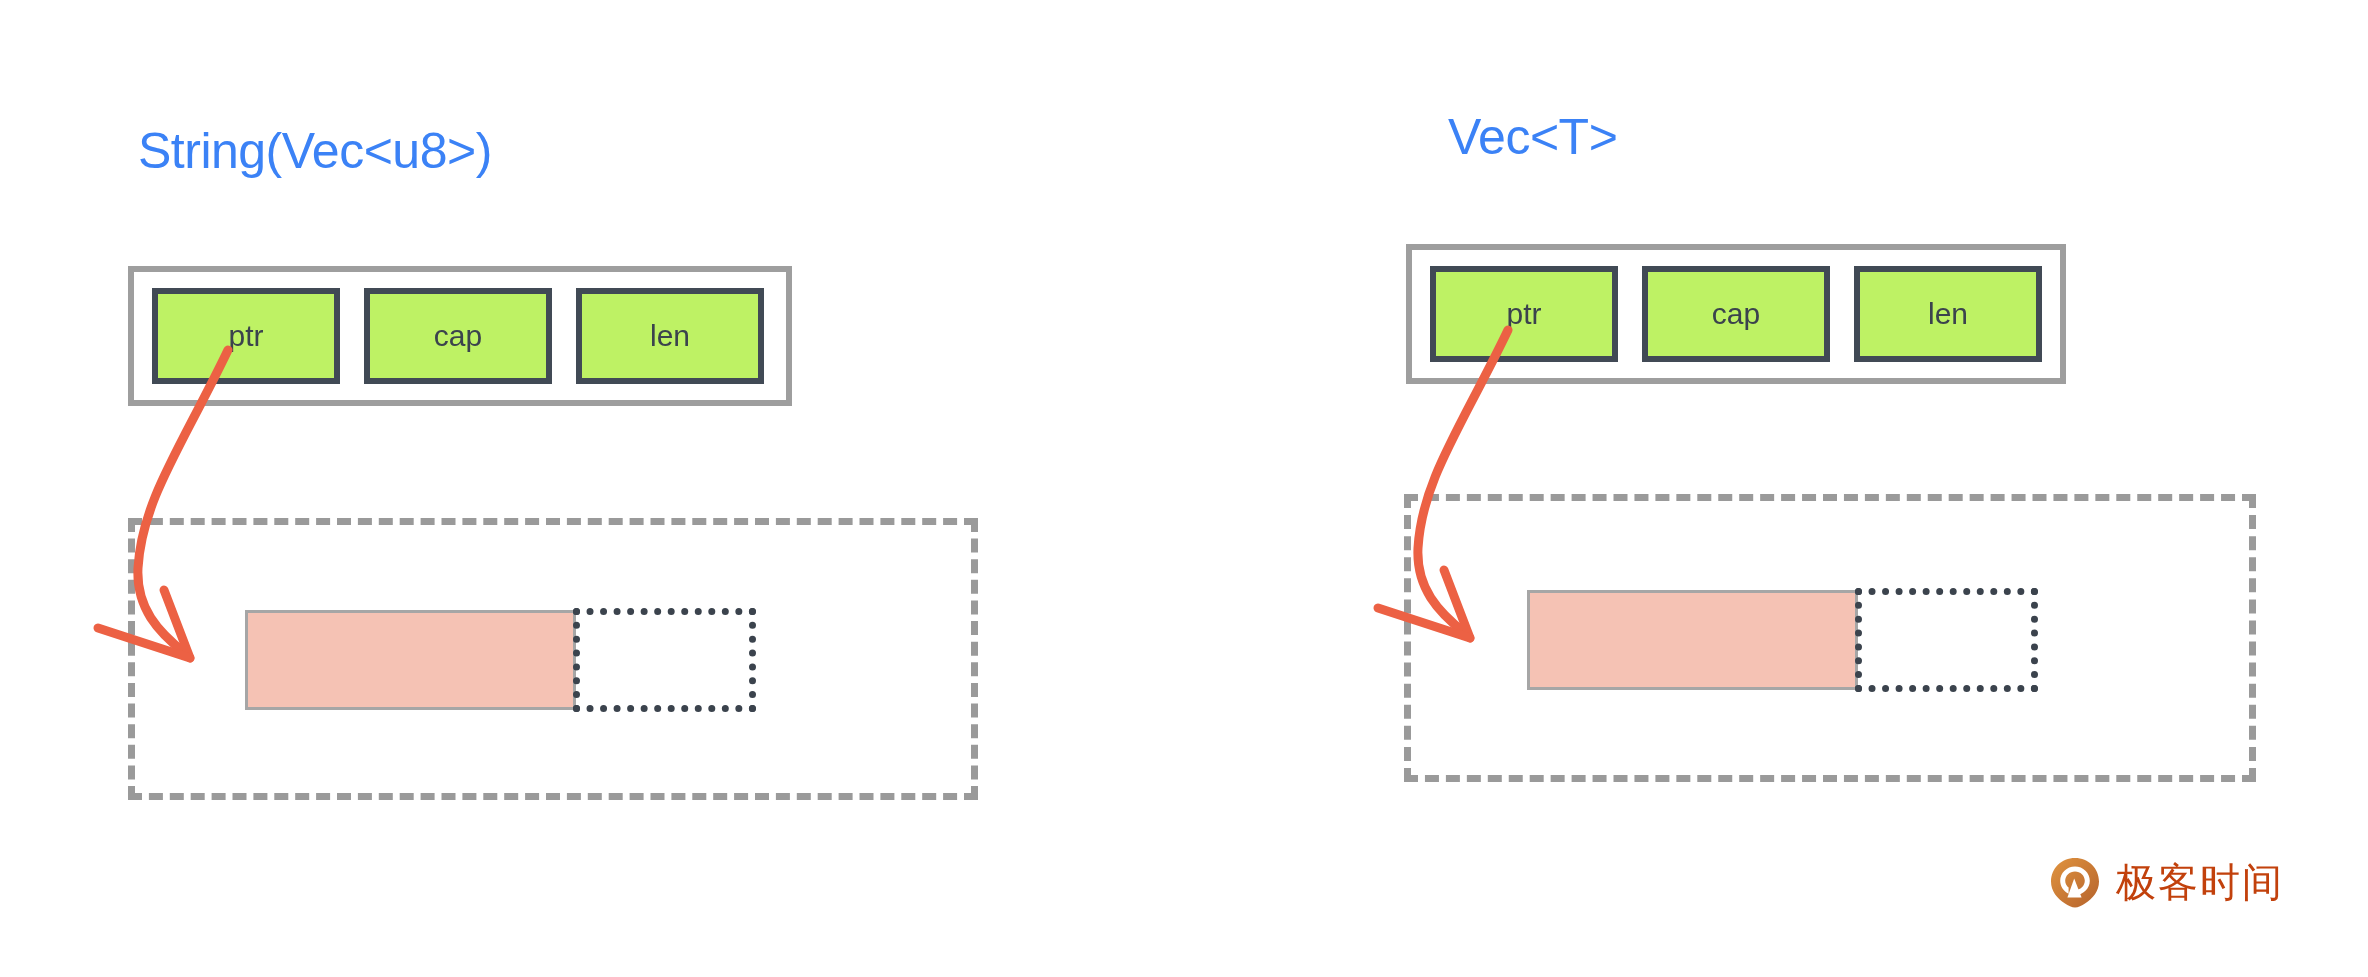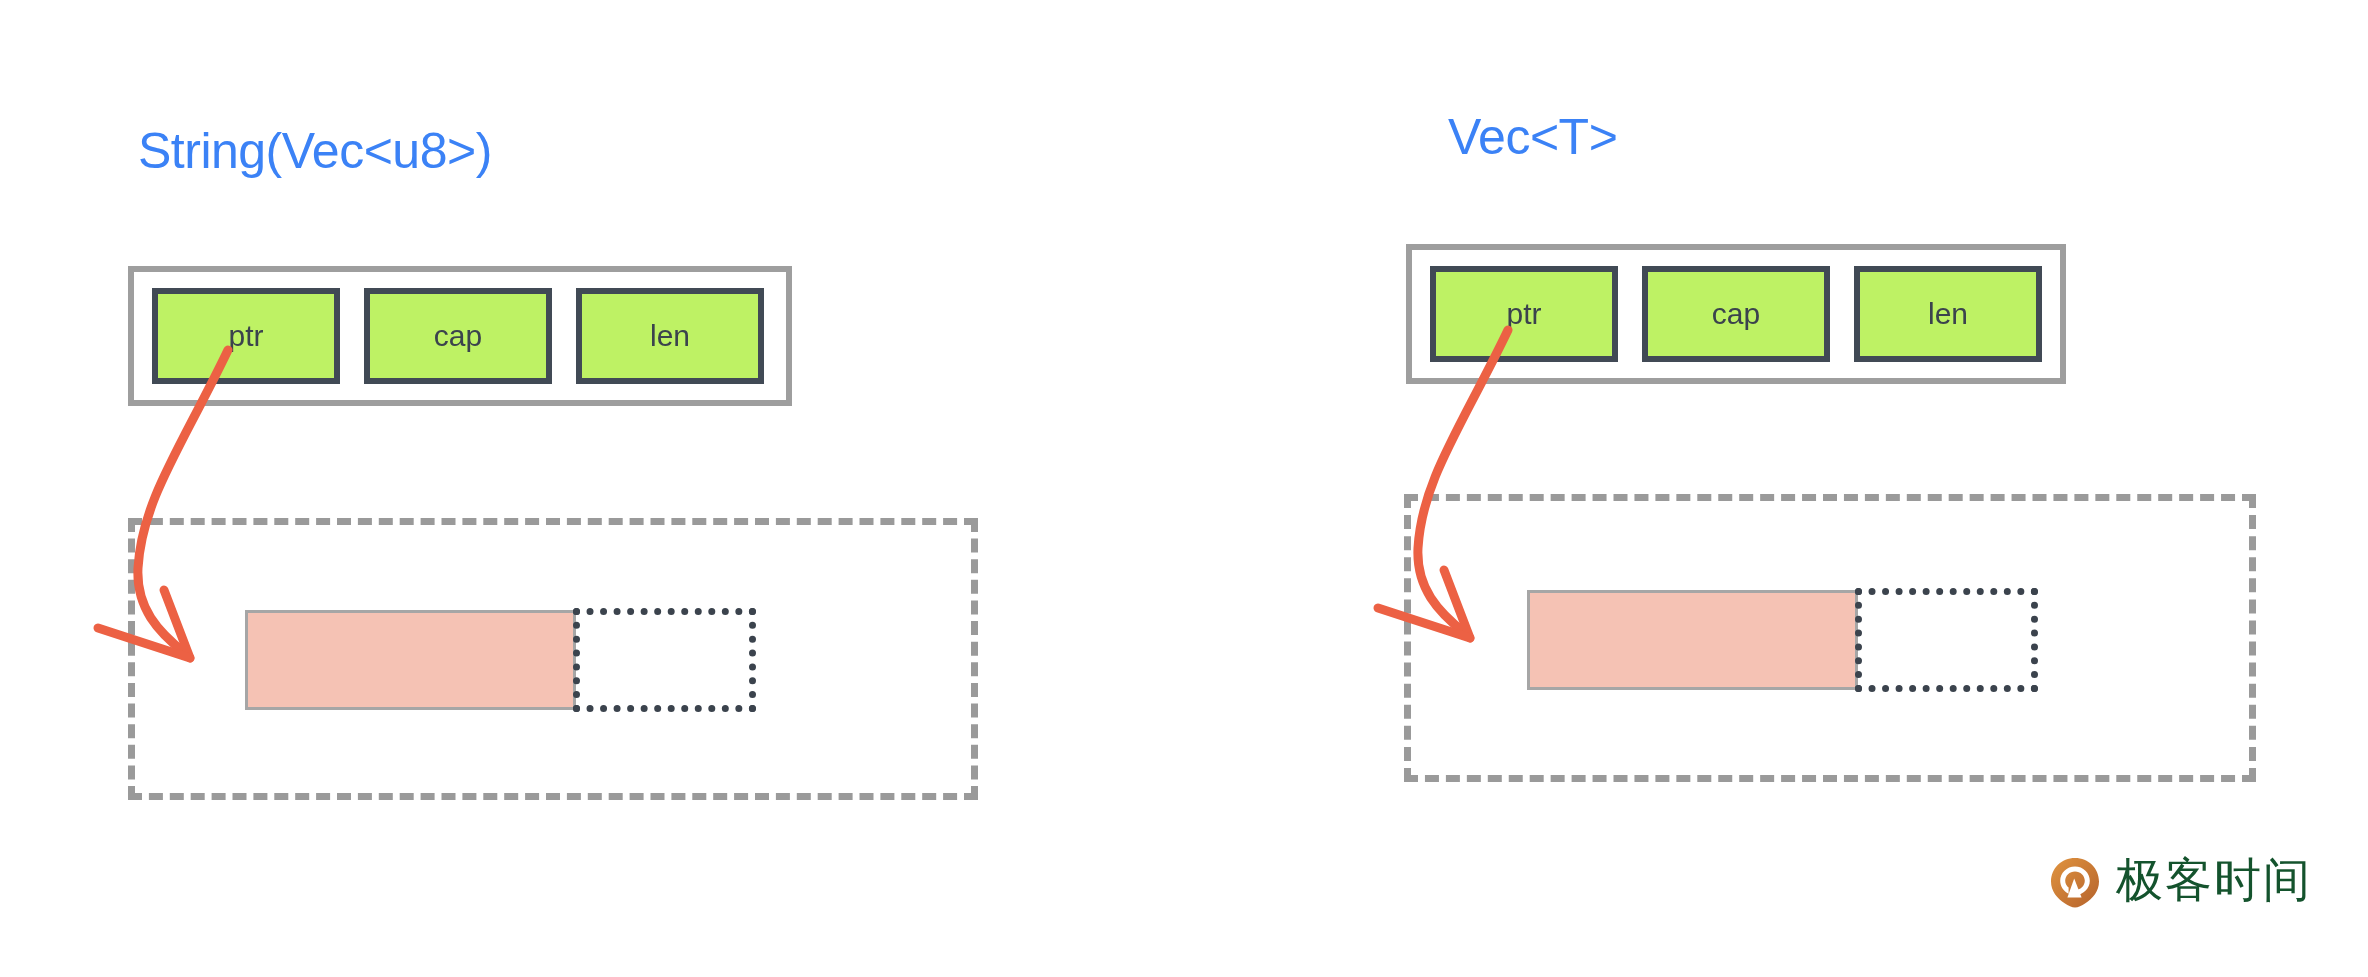--- a/index.html
+++ b/index.html
@@ -123,23 +123,23 @@
     display: flex;
     align-items: center;
     gap: 14px;
   }
   #brand-mark {
     width: 54px;
     height: 54px;
     flex: 0 0 auto;
   }
   #brand-text {
-    font-family: Liberation Mono, monospace;
-    font-size: 47px;
-    color: #14532d;
+    font-family: Liberation Serif, serif;
+    font-size: 40px;
+    color: #c2410c;
     letter-spacing: 2px;
     line-height: 1;
     white-space: nowrap;
   }
 </style>
 </head>
 <body>
 
 <div id="canvas">
 

